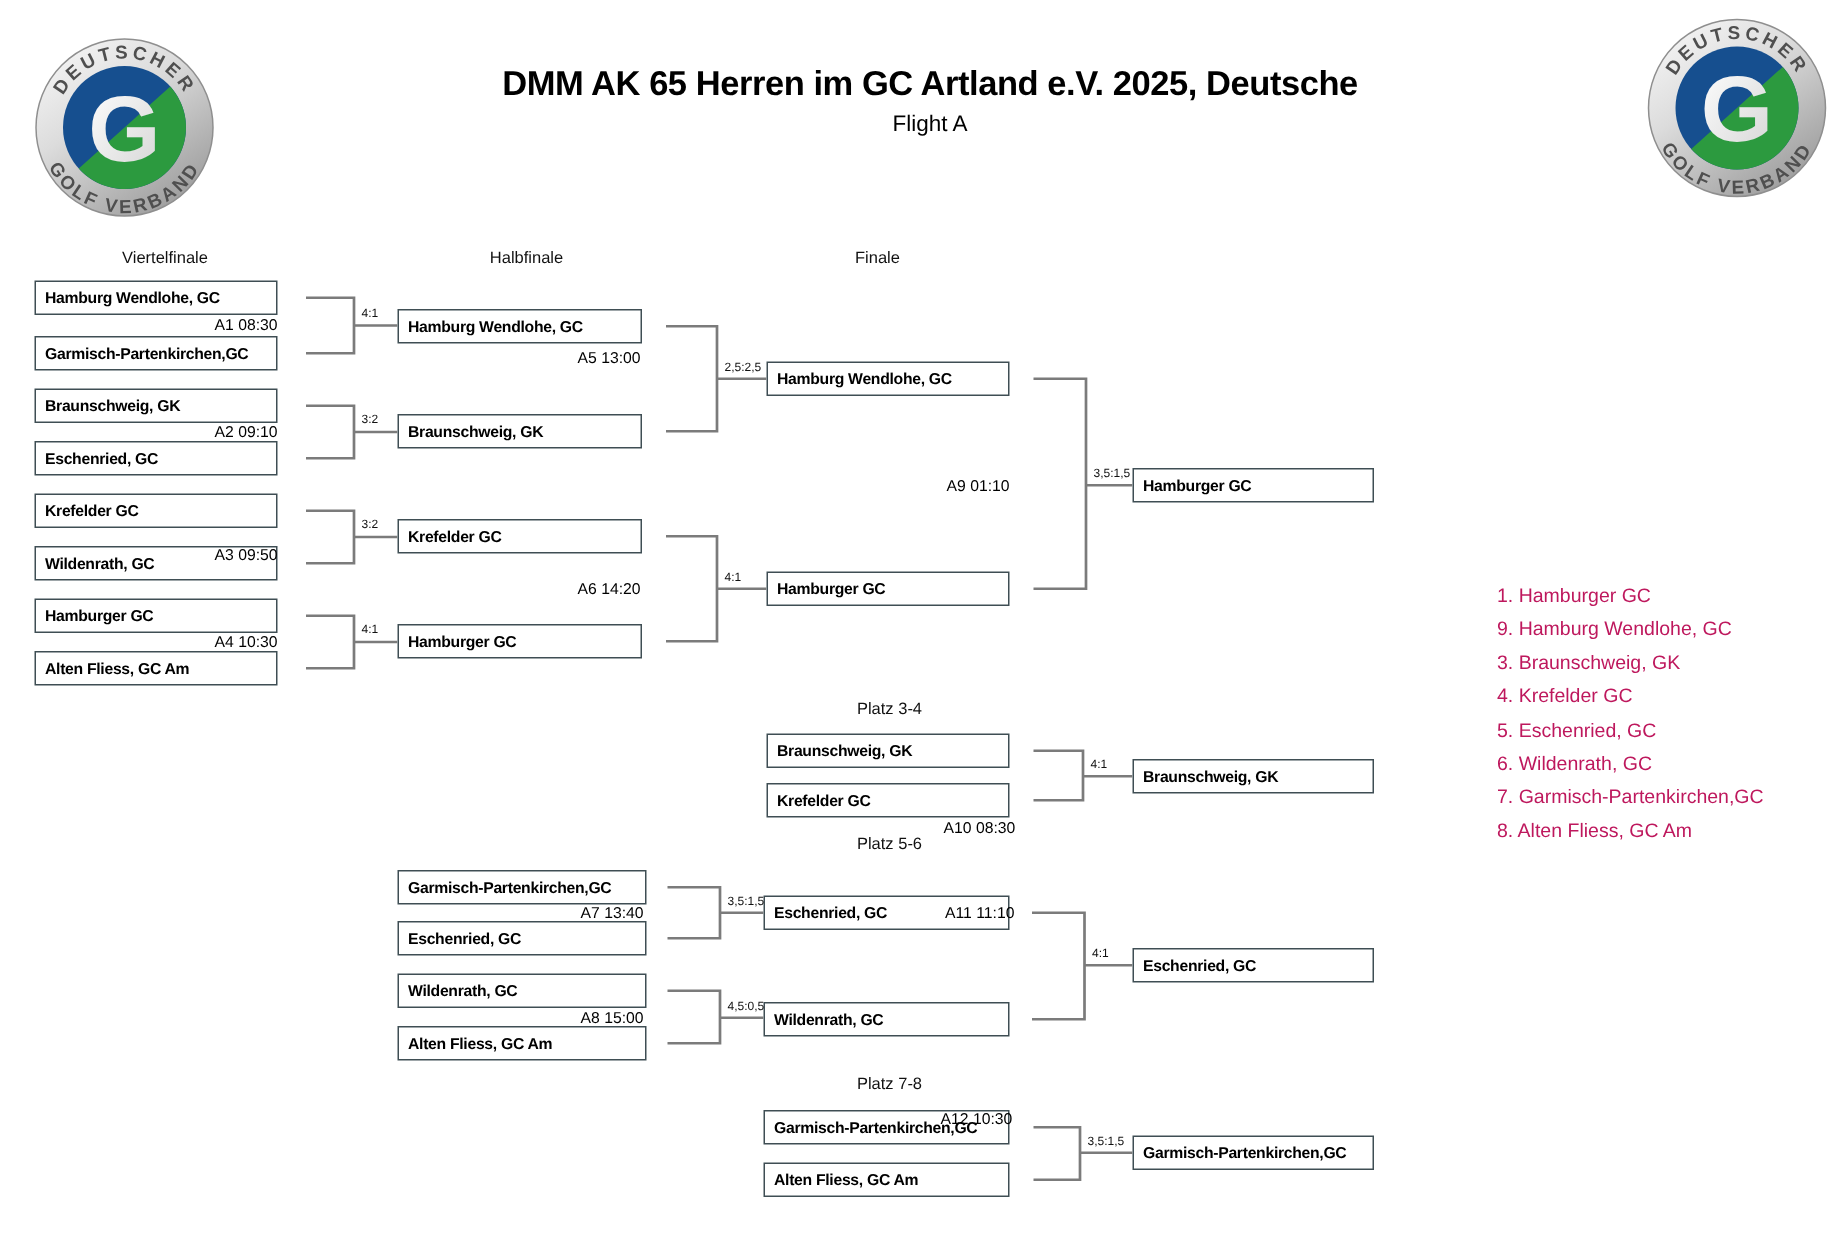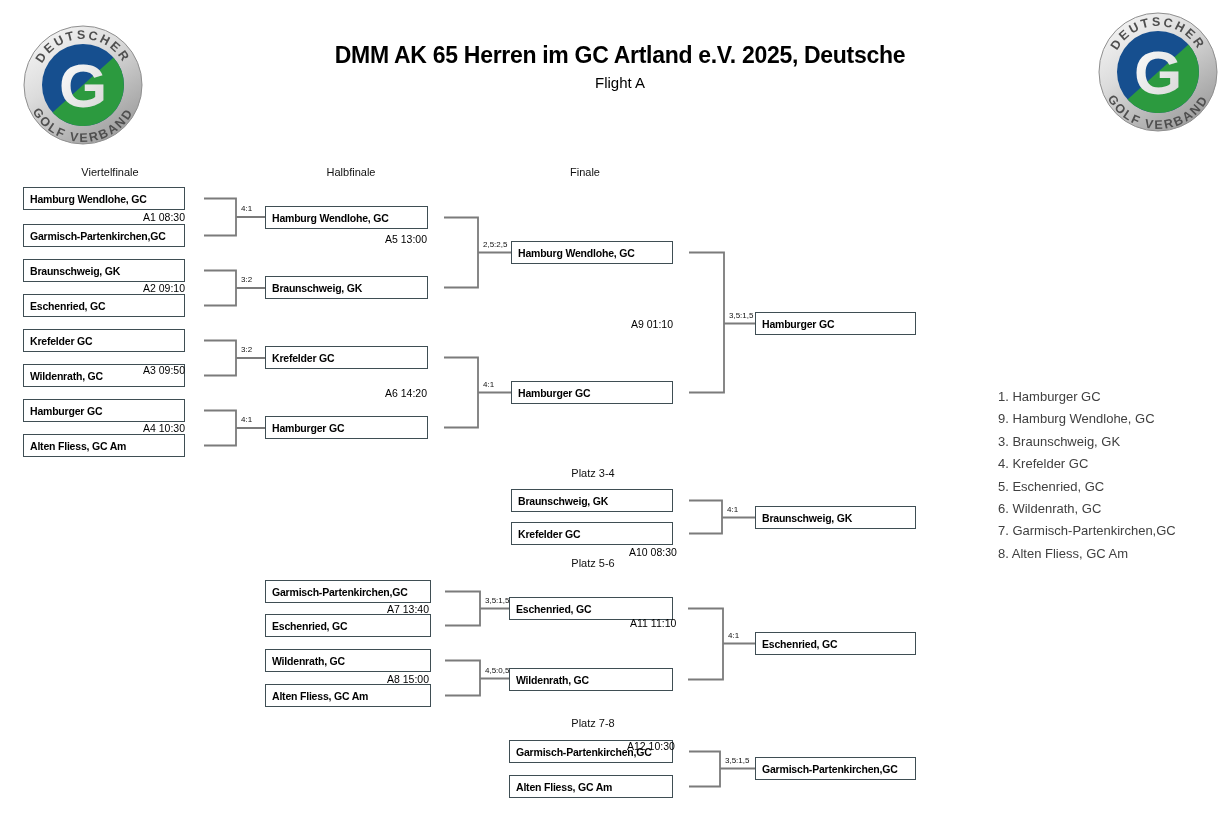--- a/index.html
+++ b/index.html
@@ -13,21 +13,21 @@
   .subtitle{font-size:15px;line-height:20px;margin-top:0;}
   .round-header{position:absolute;transform:translateX(-50%);font-size:11px;line-height:12px;
                 white-space:nowrap;color:#111;}
   .team-box{position:absolute;height:23px;box-sizing:border-box;background:#fff;
             border:1.2px solid #3f4e54;display:flex;align-items:center;padding-left:6px;
             font-size:10.5px;font-weight:bold;letter-spacing:-0.2px;white-space:nowrap;overflow:hidden;}
   .match-label{position:absolute;width:90px;font-size:10.5px;line-height:14px;
                white-space:nowrap;color:#000;}
   .match-result{position:absolute;font-size:8px;line-height:10px;white-space:nowrap;color:#111;}
   .ranking{position:absolute;left:998px;top:386px;}
-  .ranking-item{font-size:13px;line-height:22.4px;white-space:nowrap;color:#404040;}
+  .ranking-item{font-size:13px;line-height:22.4px;white-space:nowrap;color:#be185d;}
 </style>
 </head>
 <body>
 
 <div id="page">
 
   <svg width="0" height="0" style="position:absolute">
     <defs>
       <linearGradient id="ringGrad" x1="0" y1="0" x2="0.7" y2="1">
         <stop offset="0" stop-color="#fbfbfb"></stop>
@@ -140,17 +140,17 @@
     <div class="match-label" style="left: 385px; top: 385.5px;">A6 14:20</div>
     <div class="match-result" style="left: 483px; top: 379.5px;">4:1</div>
     <div class="match-label" style="left: 387px; top: 601.5px;">A7 13:40</div>
     <div class="match-result" style="left: 485px; top: 595.5px;">3,5:1,5</div>
     <div class="match-label" style="left: 387px; top: 671.5px;">A8 15:00</div>
     <div class="match-result" style="left: 485px; top: 665.5px;">4,5:0,5</div>
     <div class="match-label" style="left: 631px; top: 316.5px;">A9 01:10</div>
     <div class="match-result" style="left: 729px; top: 310.5px;">3,5:1,5</div>
     <div class="match-label" style="left: 629px; top: 510.5px; margin-top: 34px;">A10 08:30</div>
     <div class="match-result" style="left: 727px; top: 504.5px;">4:1</div>
-    <div class="match-label" style="left: 630px; top: 616px;">A11 11:10</div>
+    <div class="match-label" style="left: 630px; top: 602px;">A11 11:10</div>
     <div class="match-result" style="left: 728px; top: 630.5px;">4:1</div>
     <div class="match-label" style="left: 627px; top: 739px;">A12 10:30</div>
     <div class="match-result" style="left: 725px; top: 755.5px;">3,5:1,5</div>
   </div>
 
 </body></html>

